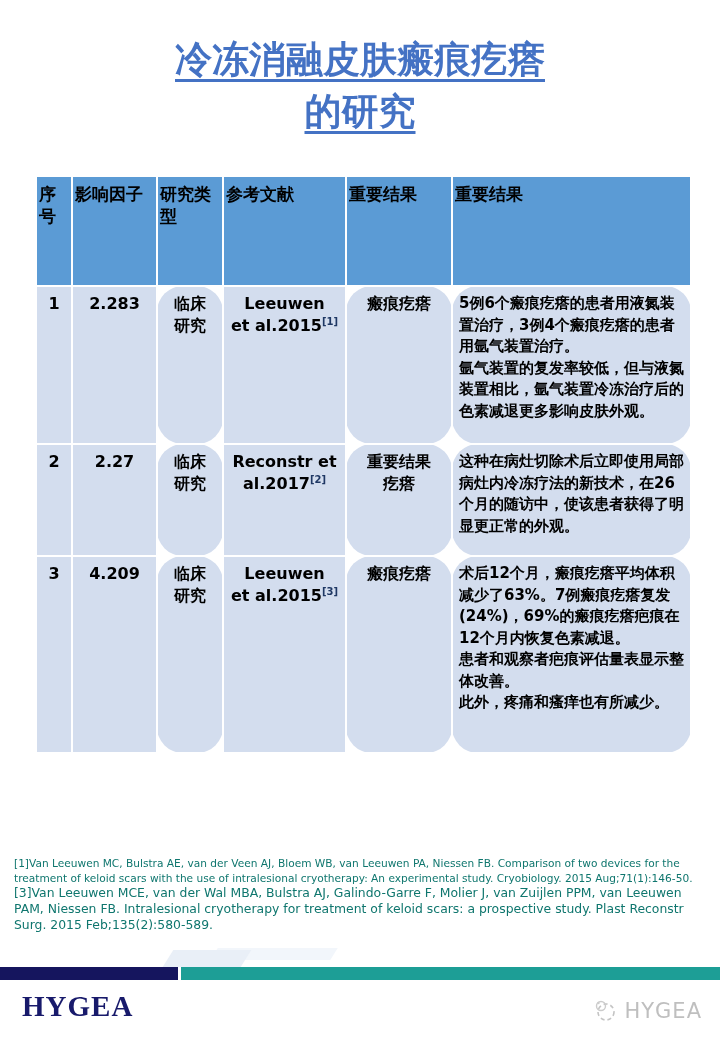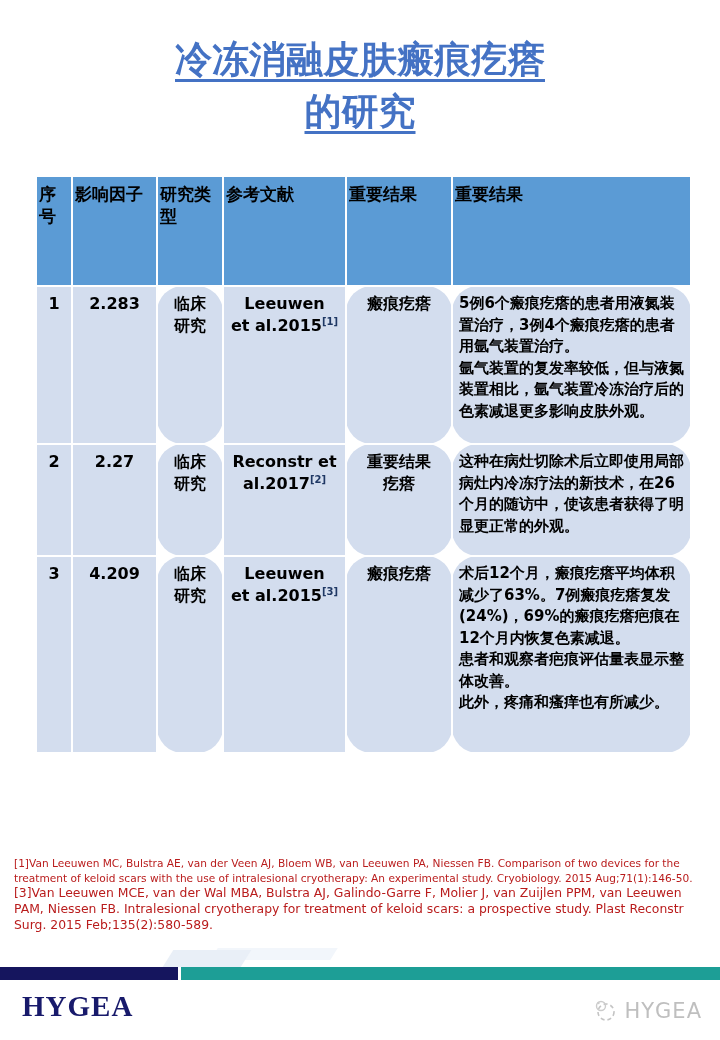--- a/index.html
+++ b/index.html
@@ -26,21 +26,21 @@
   }
   .rtable td.body{
     background:#D3DDEE;color:#000000;font-size:16px;line-height:22px;text-align:center;
   }
   .rtable td.result{
     text-align:left;font-size:15px;line-height:21.5px;padding:6px 4px 2px 6px;
   }
   .pre{white-space:pre-line;border-radius:26px;}
   .refsup{font-size:10px;color:#1F3864;vertical-align:super;line-height:0;}
   
-  .footnotes{position:absolute;left:14px;top:856px;width:694px;color:#b91c1c;}
+  .footnotes{position:absolute;left:14px;top:856px;width:694px;color:#0f766e;}
   .fn-small{font-size:10.6px;line-height:14.5px;}
   .fn-large{font-size:12.4px;line-height:16px;}
   
   .deco1{position:absolute;left:168px;top:950px;width:78px;height:17px;background:#E9EFF7;transform:skewX(-32deg);}
   .deco2{position:absolute;left:214px;top:948px;width:120px;height:12px;background:#F2F6FB;transform:skewX(-32deg);}
   .bar-navy{position:absolute;left:0;top:967px;width:178px;height:13px;background:#15155E;}
   .bar-teal{position:absolute;left:181px;top:967px;width:539px;height:13px;background:#1D9E96;}
   .logo{
     position:absolute;left:22px;top:990px;
     font-family:"Liberation Serif","DejaVu Serif",serif;

